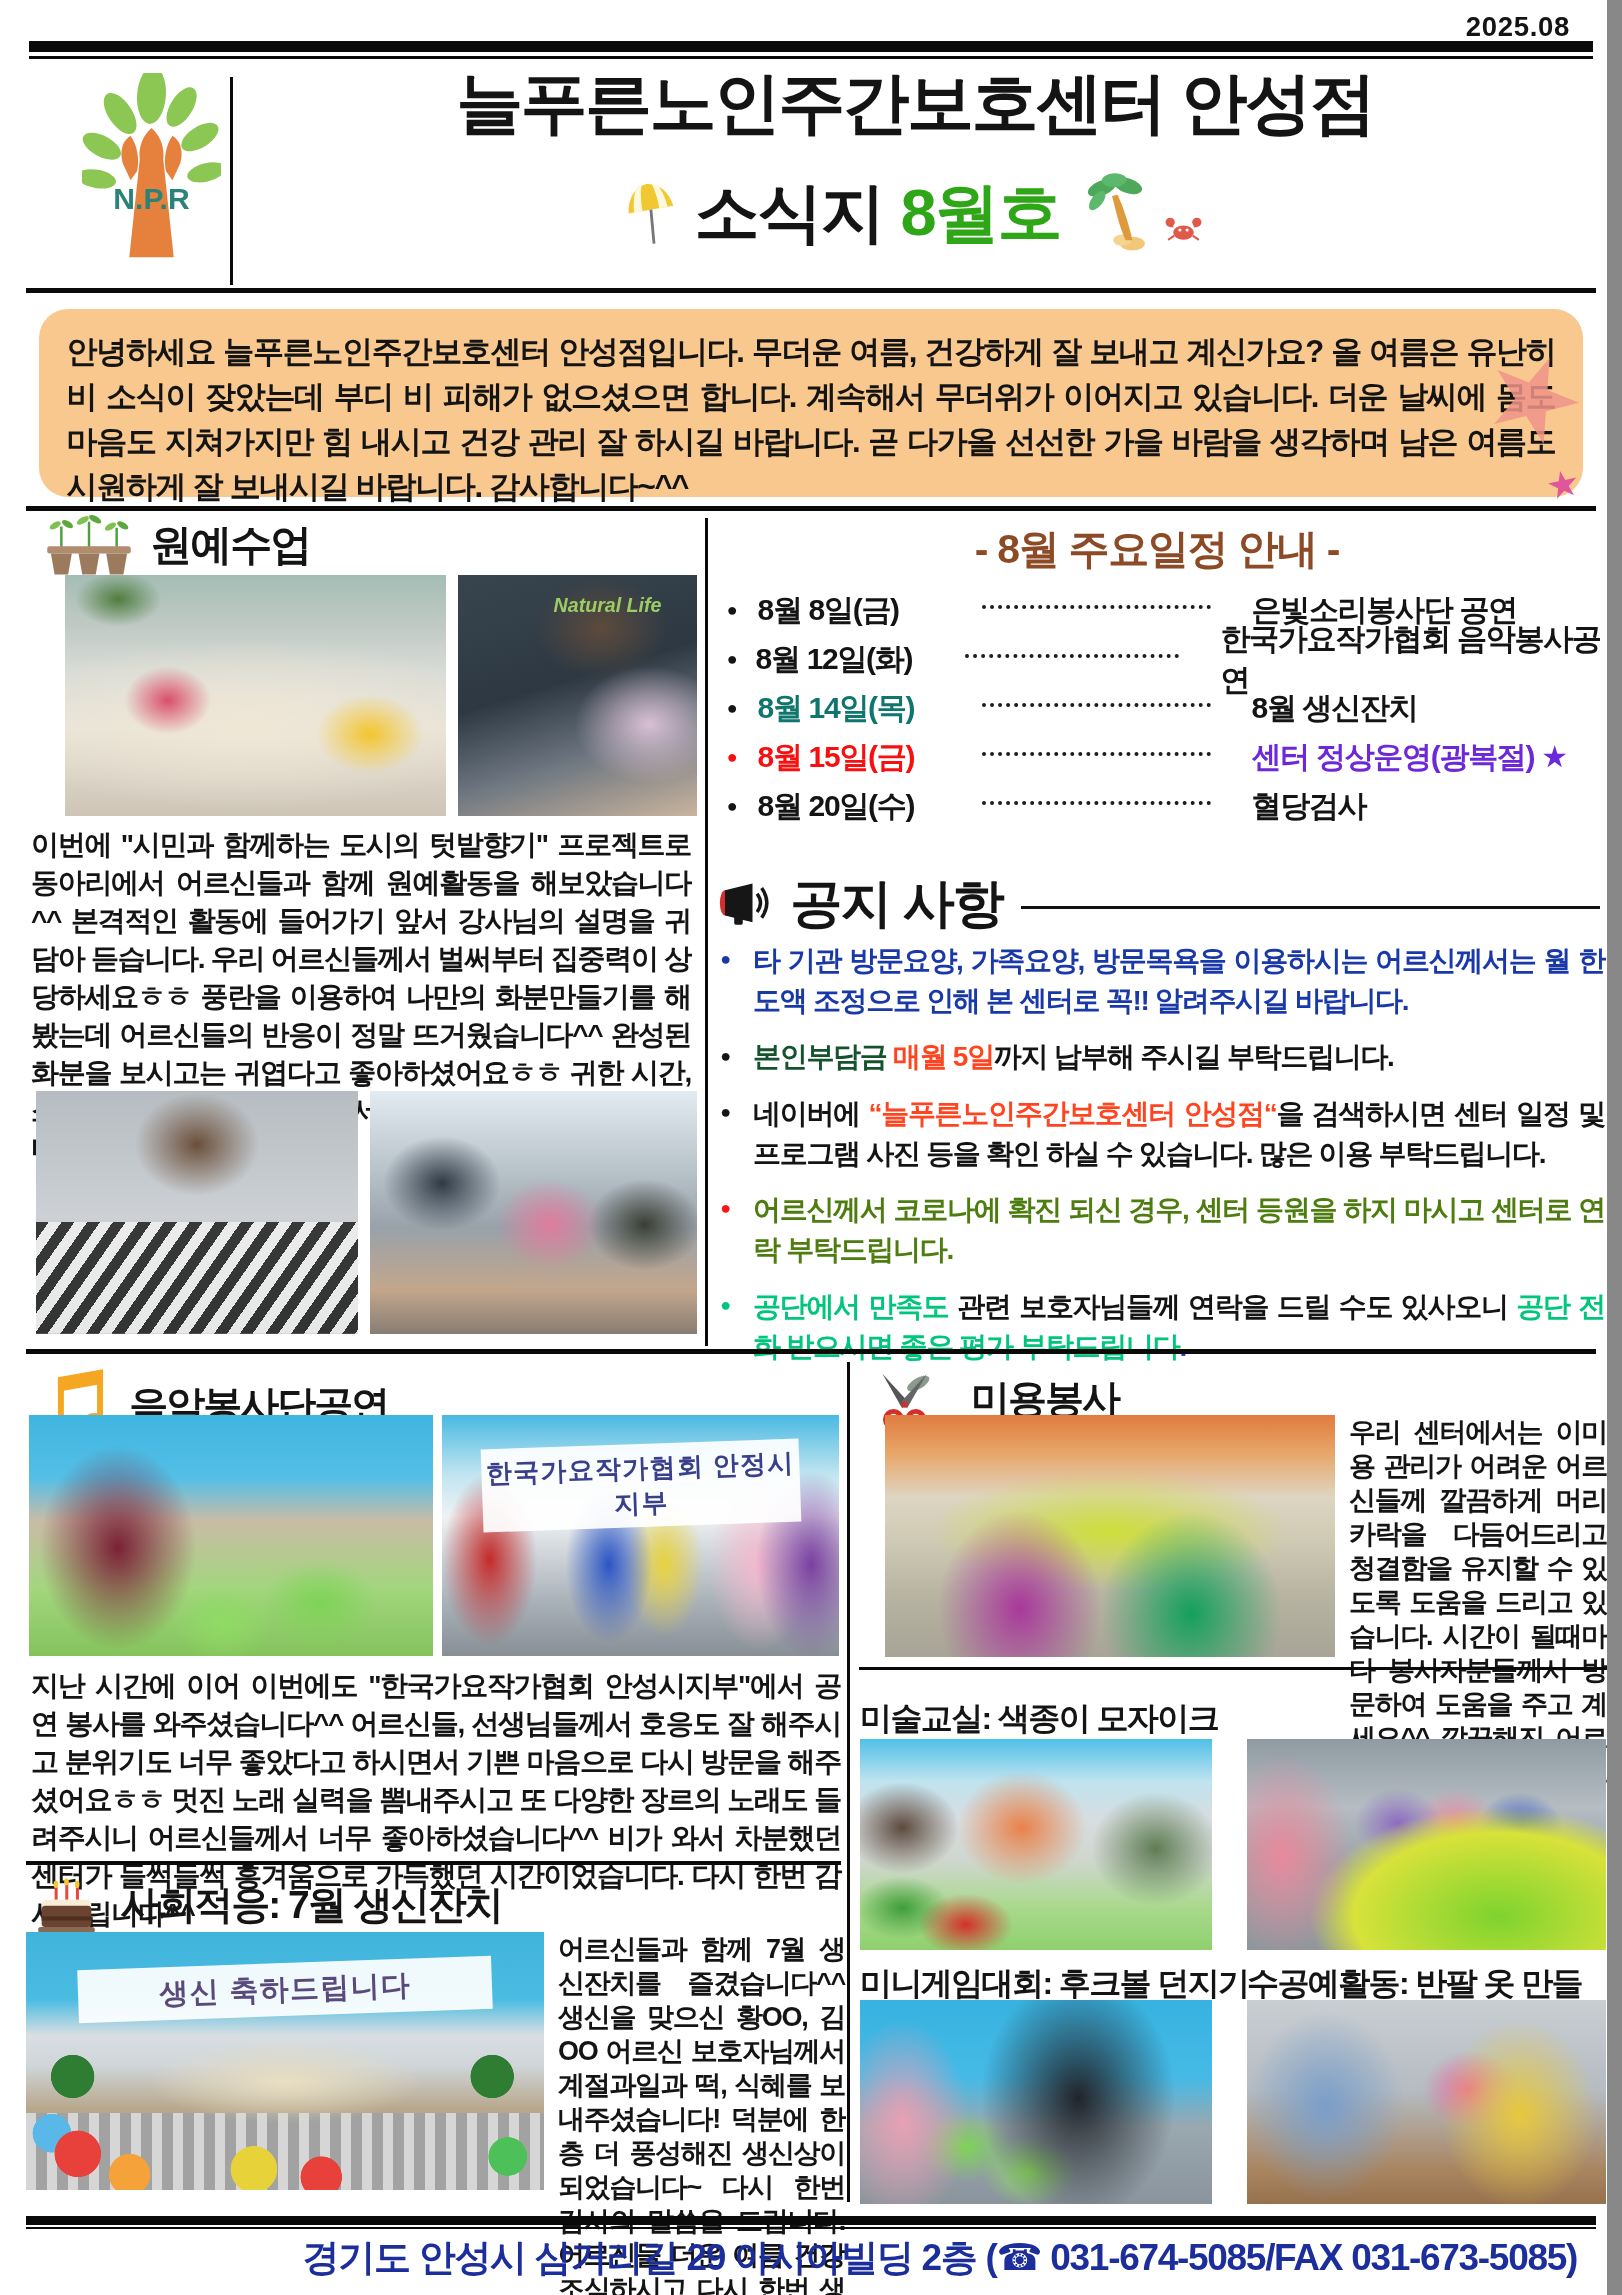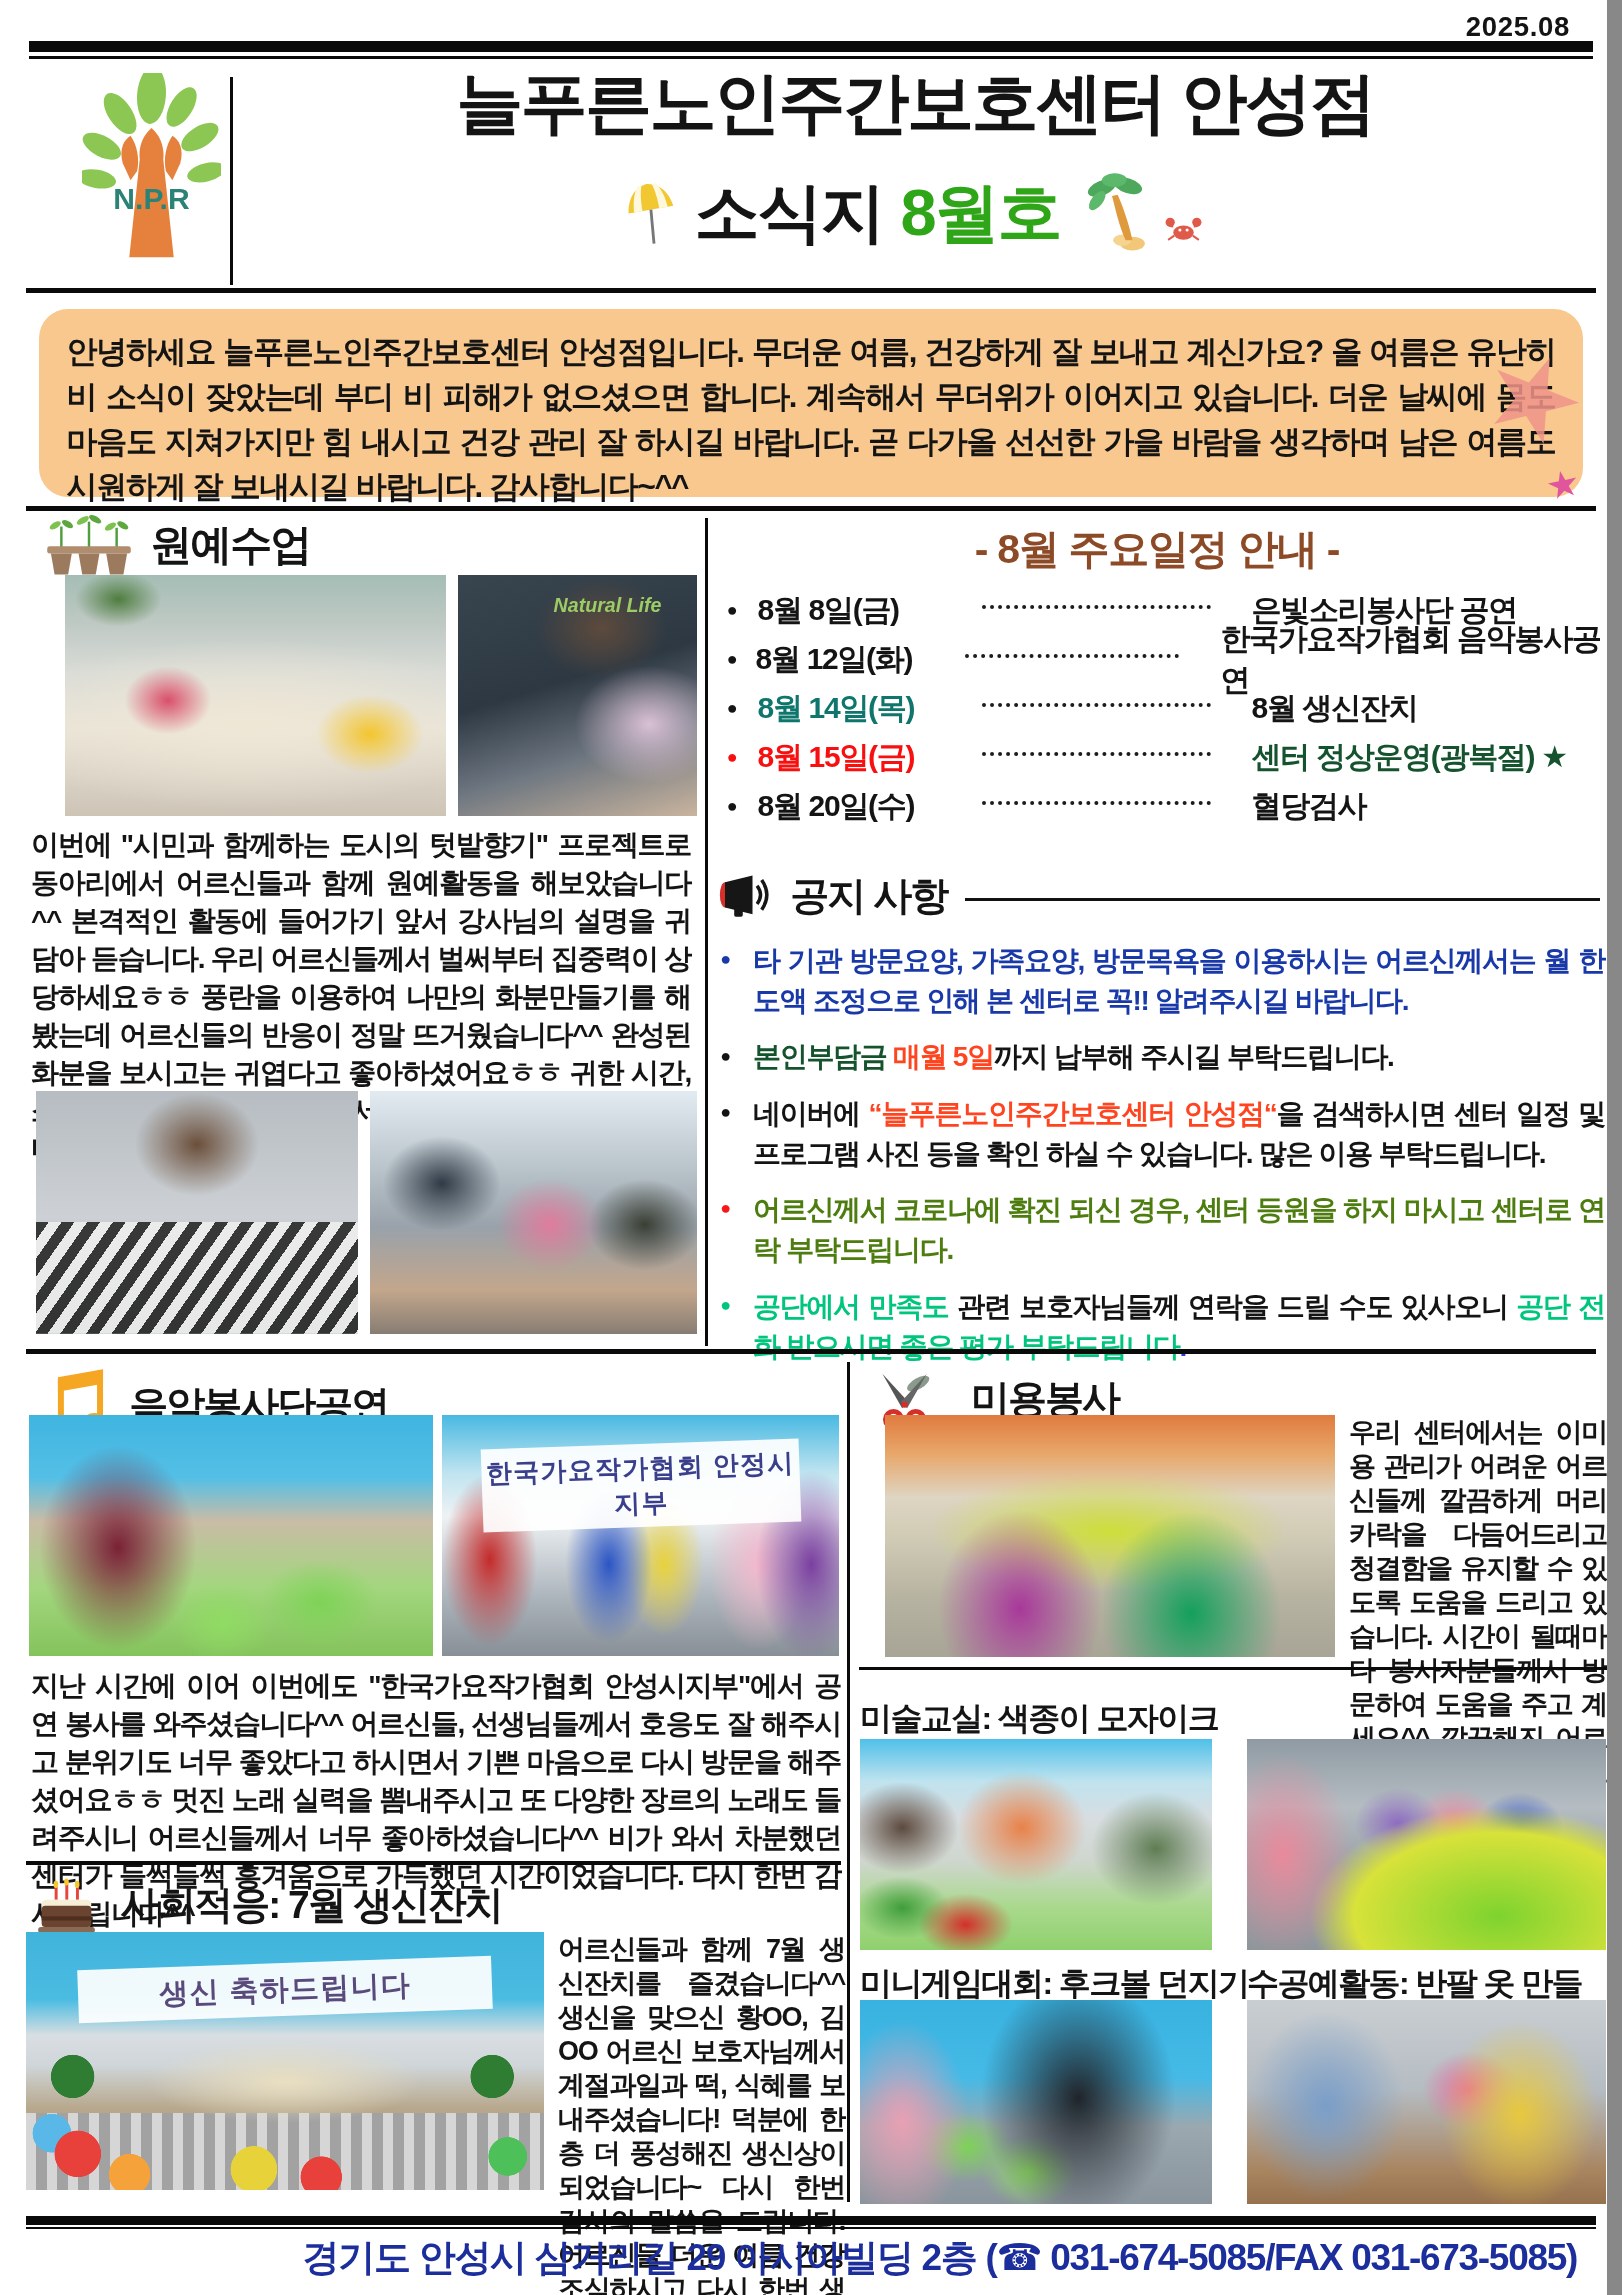--- a/index.html
+++ b/index.html
@@ -257,39 +257,39 @@
     <div class="sched-row">
       <span class="bullet sched-bullet" style="color: rgb(20, 20, 20);"></span>
       <span class="sched-date" style="color: #0f766e;">8월 14일(목)</span>
       <span class="sched-dots"></span>
       <span class="sched-event" style="color: rgb(20, 20, 20);">8월 생신잔치</span>
     </div>
     <div class="sched-row">
       <span class="bullet sched-bullet" style="color: rgb(248, 15, 15);"></span>
       <span class="sched-date" style="color: rgb(248, 15, 15);">8월 15일(금)</span>
       <span class="sched-dots"></span>
-      <span class="sched-event" style="color: #14532d; text-align: right;">센터 정상운영(광복절) ★</span>
+      <span class="sched-event" style="color: #6d28d9; text-align: right;">센터 정상운영(광복절) ★</span>
     </div>
     <div class="sched-row">
       <span class="bullet sched-bullet" style="color: rgb(20, 20, 20);"></span>
       <span class="sched-date" style="color: rgb(20, 20, 20);">8월 20일(수)</span>
       <span class="sched-dots"></span>
       <span class="sched-event" style="color: rgb(20, 20, 20);">혈당검사</span>
     </div>
   </div>
 
   <div class="sec-head" style="left:717px;top:869px;width:883px;">
     <svg viewBox="0 0 96 80" width="55" height="46">
       <ellipse cx="14" cy="38" rx="9" ry="22" fill="#d42f2a"></ellipse>
       <polygon points="14,16 62,4 62,72 14,60" fill="#161616"></polygon>
       <rect x="30" y="58" width="15" height="18" rx="3" fill="#161616"></rect>
       <path d="M70 22 Q82 38 70 54" stroke="#161616" stroke-width="6" fill="none"></path>
       <path d="M78 12 Q96 38 78 64" stroke="#161616" stroke-width="6" fill="none"></path>
     </svg>
-    <div class="sec-title" style="font-size:39px;text-align:center;">공지 사항</div>
+    <div class="sec-title" style="font-size:52px;text-align:center;">공지 사항</div>
     <div class="notice-line"></div>
   </div>
   <div class="notice-list">
     <div class="notice">
       <span class="bullet" style="color: rgb(26, 57, 168);"></span>
       <div class="ntext"><span style="color: rgb(26, 57, 168);">타 기관 방문요양, 가족요양, 방문목욕을 이용하시는 어르신께서는 월 한도액 조정으로 인해 본 센터로 꼭!! 알려주시길 바랍니다.</span></div>
     </div>
     <div class="notice">
       <span class="bullet" style="color: rgb(20, 20, 20);"></span>
       <div class="ntext">

